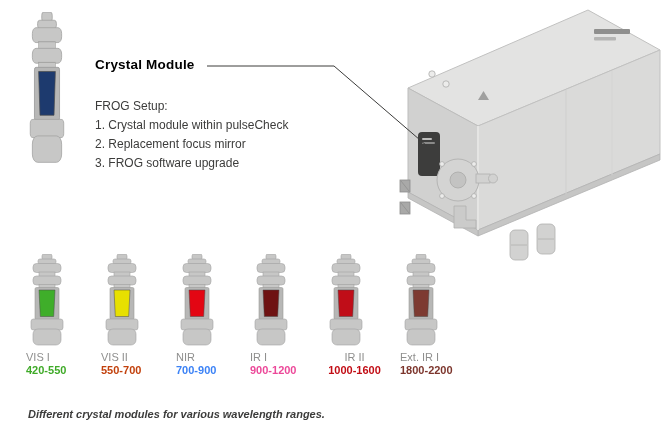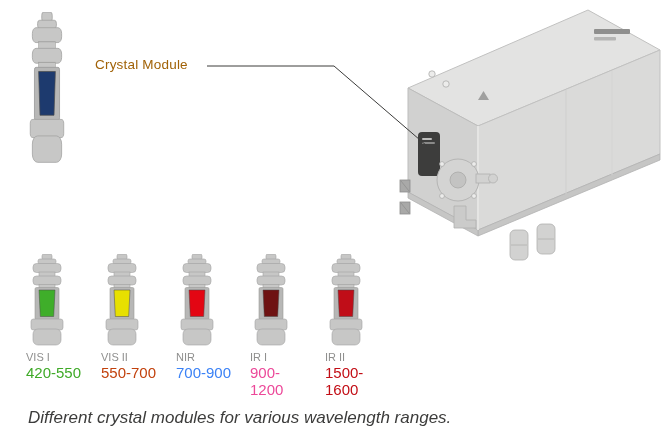--- a/index.html
+++ b/index.html
@@ -10,21 +10,21 @@
     color:#3c3c3b;
   }
   .canvas {
     position:relative; width:669px; height:443px;
     background:#ffffff; overflow:hidden;
   }
 
   
   .callout-title {
     position:absolute; left:95px; top:57px;
-    font-size:13.5px; font-weight:normal; color:#a16207; letter-spacing:.2px;
+    font-size:13.5px; font-weight:bold; color:#000000; letter-spacing:.2px;
   }
   .setup-block {
     position:absolute; left:95px; top:97px;
     font-size:12px; line-height:19px; color:#3c3c3b;
   }
 
   
   .m  { fill:#c7c7c6; stroke:#a3a3a2; stroke-width:.6; }
   .mf { fill:#b7b7b6; stroke:#9a9a99; stroke-width:.6; }
   .hero-module { position:absolute; left:24px; top:12px; }
@@ -38,27 +38,27 @@
   .detail    { fill:#d2d2d1; stroke:#b0b0af; stroke-width:.8; }
   .screw     { fill:#ececeb; stroke:#acacab; stroke-width:.8; }
 
   
   .overlay { position:absolute; left:0; top:0; pointer-events:none; }
 
   
   .module-group { position:absolute; top:254px; width:76px; }
   .module-group svg.xtal { display:block; margin:0 auto; }
   .module-name  { display:block; margin:5px 0 1px 17px; font-size:11px; color:#8f8f8e; }
-  .module-range { display:block; margin:1px 0 0 17px; font-size:15px; font-weight:normal; }
+  .module-range { display:block; margin:1px 0 0 17px; font-size:11px; font-weight:bold; }
   .g1 { left:9px; }  .g2 { left:84px; } .g3 { left:159px; }
-  .g4 { left:233px;} .g5 { left:308px;} .g6 { left:383px; }
+  .g4 { left:233px;} .g5 { left:308px;text-align:center;} .g6 { left:383px; }
 
   .figure-caption {
     position:absolute; left:28px; top:408px;
-    font-size:17px; font-style:italic; color:#3c3c3b;
+    font-size:11px; font-style:italic; color:#3c3c3b;font-weight:bold;
   }
 </style>
 </head>
 <body>
 
 <div class="canvas">
 
   <svg width="0" height="0" style="position:absolute" aria-hidden="true">
     <defs>
       <g id="xtal-body">
@@ -75,20 +75,26 @@
     </defs>
   </svg>
 
   <svg class="hero-module" viewBox="0 0 44 92" width="46" height="152" preserveAspectRatio="none">
     <use href="#xtal-body"></use>
     <path d="M14,36 L30,36 L28.7,62.5 L15.3,62.5 Z" stroke="#4a4a49" stroke-width="0.5" fill="#1d3a6e"></path>
   </svg>
 
   <div class="callout-title">Crystal Module</div>
 
+  <div class="setup-block">
+    <div>FROG Setup:</div>
+    <div>1. Crystal module within pulseCheck</div>
+    <div>2. Replacement focus mirror</div>
+    <div>3. FROG software upgrade</div>
+  </div>
 
   <svg class="device" viewBox="0 0 272 262" width="272" height="262">
 
     <polygon class="face-top" points="12,86 192,8 264,48 82,124"></polygon>
     <polygon class="face-side" points="82,124 264,48 264,152 82,228"></polygon>
     <polygon class="face-end" points="12,86 82,124 82,228 12,190"></polygon>
 
     <polygon class="band" points="82,228 264,152 264,158 82,234"></polygon>
     <polygon class="band" points="12,190 82,228 82,234 12,196"></polygon>
     <line x1="82" y1="124" x2="82" y2="228" stroke="#f2f2f1" stroke-width="1.4"></line>
@@ -179,19 +185,27 @@
     <span class="module-name">IR I</span>
     <span class="module-range" style="color: #ec4899;">900-1200</span>
   </div>
 
   <div class="module-group g5">
     <svg class="xtal" viewBox="0 0 44 92" width="44" height="92">
       <use href="#xtal-body"></use>
       <path d="M14,36 L30,36 L28.7,62.5 L15.3,62.5 Z" stroke="#4a4a49" stroke-width="0.5" fill="#c00d18"></path>
     </svg>
     <span class="module-name">IR II</span>
-    <span class="module-range" style="color: rgb(194, 13, 21);">1500-1600</span>
-  </div>
-
+    <span class="module-range" style="color: rgb(194, 13, 21);">1000-1600</span>
+  </div>
+
+  <div class="module-group g6">
+    <svg class="xtal" viewBox="0 0 44 92" width="44" height="92">
+      <use href="#xtal-body"></use>
+      <path d="M14,36 L30,36 L28.7,62.5 L15.3,62.5 Z" stroke="#4a4a49" stroke-width="0.5" fill="#7d3a31"></path>
+    </svg>
+    <span class="module-name">Ext. IR I</span>
+    <span class="module-range" style="color: rgb(124, 53, 44);">1800-2200</span>
+  </div>
 
   <div class="figure-caption">Different crystal modules for various wavelength ranges.</div>
 
 </div>
 
 </body></html>

